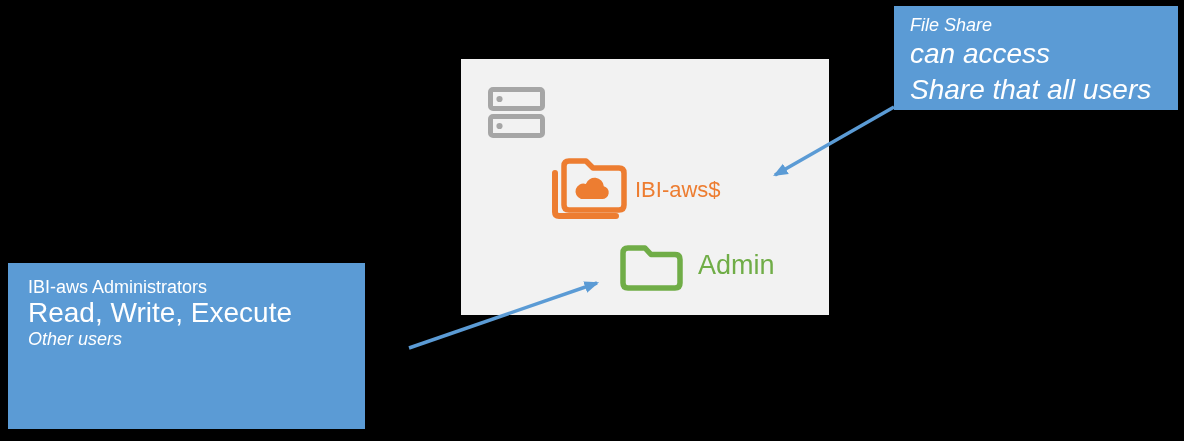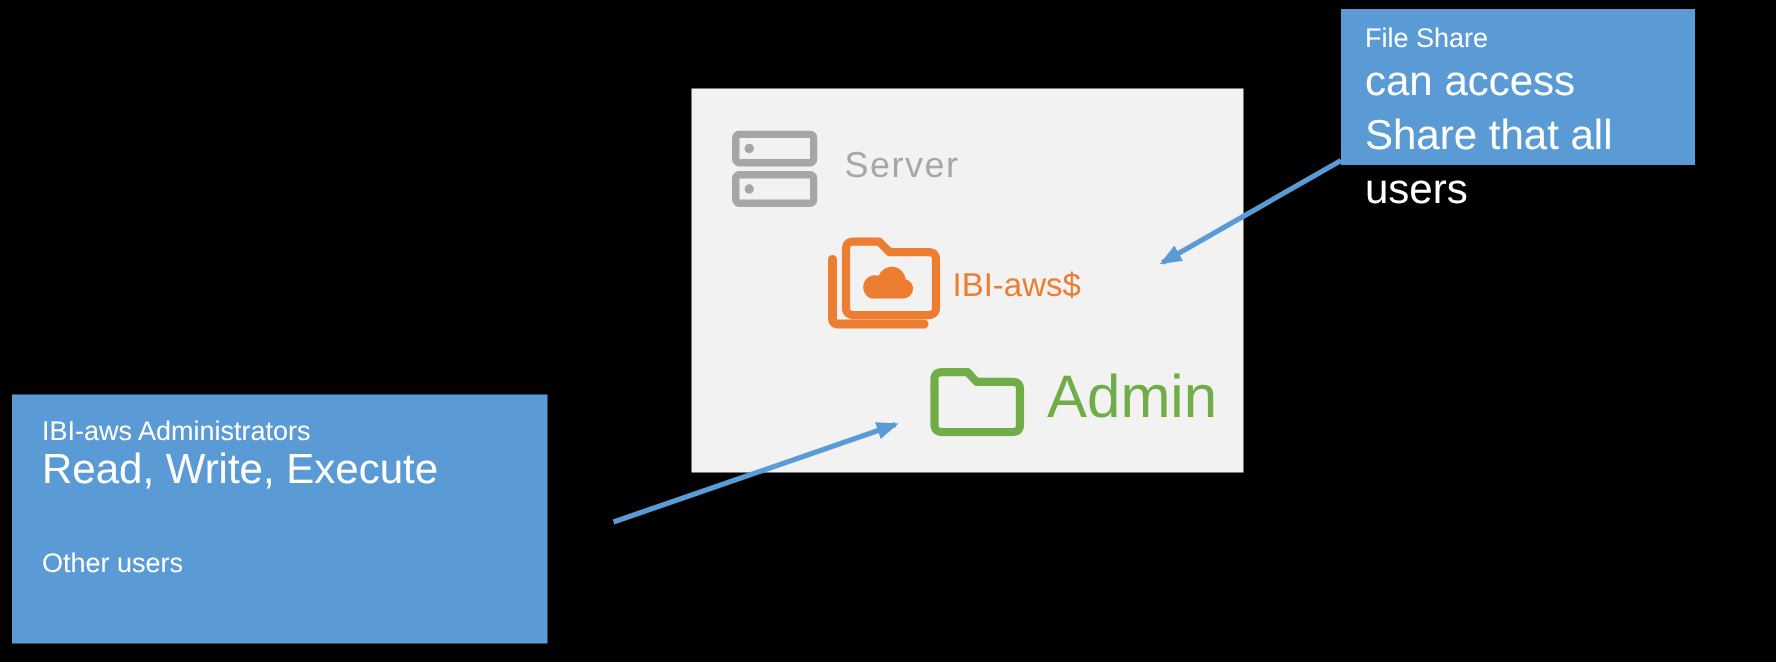--- a/index.html
+++ b/index.html
@@ -22,35 +22,35 @@
   .label{position:absolute;white-space:nowrap;}
   .label-server{
     left:102px;top:38px;font-size:24px;line-height:28px;
     color:var(--server-gray,#A6A6A6);letter-spacing:1px;
   }
   .label-share{
     left:174px;top:112px;font-size:22px;line-height:38px;
     color:var(--share-orange,#ED7D31);
   }
   .label-admin{
-    left:237px;top:187px;font-size:40px;line-height:38px;
+    left:237px;top:187px;font-size:27px;line-height:38px;
     color:var(--folder-green,#70AD47);
   }
   
   .callout{
     position:absolute;box-sizing:border-box;
     background:var(--callout-bg,#5B9BD5);
     color:var(--callout-text,#FFFFFF);
   }
-  .callout-top{left:894px;top:6px;width:236px;height:104px;padding:8px 8px 0 16px;}
+  .callout-top{left:894px;top:6px;width:284px;height:104px;padding:8px 8px 0 16px;font-style:italic;}
   .callout-left{left:8px;top:263px;width:357px;height:166px;padding:13px 8px 0 20px;}
   .co-small{font-size:18px;line-height:22px;}
   .co-large{font-size:28px;line-height:30px;}
   .callout-top .co-large{line-height:36px;}
-  .group2{margin-top:36px;}
+  .group2{font-style:italic;}
   
   .arrows{position:absolute;left:0;top:0;width:1184px;height:441px;pointer-events:none;}
   .arrow-line{stroke:var(--arrow,#5B9BD5);stroke-width:3.5;}
   .arrow-head{fill:var(--arrow,#5B9BD5);}
   
   .stroke-gray{stroke:var(--server-gray,#A6A6A6);fill:none;}
   .fill-gray{fill:var(--server-gray,#A6A6A6);}
   .stroke-orange{stroke:var(--share-orange,#ED7D31);fill:none;}
   .fill-orange{fill:var(--share-orange,#ED7D31);}
   .stroke-green{stroke:var(--folder-green,#70AD47);fill:none;}
@@ -61,21 +61,20 @@
 <div class="canvas">
 
   <div class="panel">
 
     <svg class="icon icon-server" viewBox="0 0 57 51" aria-hidden="true">
       <rect class="stroke-gray" x="2.5" y="2.5" width="52" height="19" rx="2.5" stroke-width="5"></rect>
       <rect class="stroke-gray" x="2.5" y="29.5" width="52" height="19" rx="2.5" stroke-width="5"></rect>
       <circle class="fill-gray" cx="11.5" cy="12" r="3.1"></circle>
       <circle class="fill-gray" cx="11.5" cy="39" r="3.1"></circle>
     </svg>
-    <div class="label label-server">Server</div>
 
     <svg class="icon icon-share" viewBox="0 0 80 66" aria-hidden="true">
       <path class="stroke-orange" d="M5 18 V57 Q5 61 9 61 H66" stroke-width="6" stroke-linecap="round"></path>
       <path class="stroke-orange" d="M19 6 H36 L43 13 H69 Q74 13 74 18 V50 Q74 55 69 55 H19 Q14 55 14 50 V11 Q14 6 19 6 Z" stroke-width="5.5" stroke-linejoin="round"></path>
       <path class="fill-orange" d="M31 44 h21 a6.5 6.5 0 0 0 1.8 -12.8 a9.3 9.3 0 0 0 -18 -2.3 A7.6 7.6 0 0 0 31 44 Z"></path>
     </svg>
     <div class="label label-share">IBI-aws$</div>
 
     <svg class="icon icon-folder" viewBox="0 0 63 46" aria-hidden="true">
       <path class="stroke-green" d="M8 3 H25 L31 9.5 H55 Q60 9.5 60 14.5 V38 Q60 43 55 43 H8 Q3 43 3 38 V8 Q3 3 8 3 Z" stroke-width="5.5" stroke-linejoin="round"></path>

